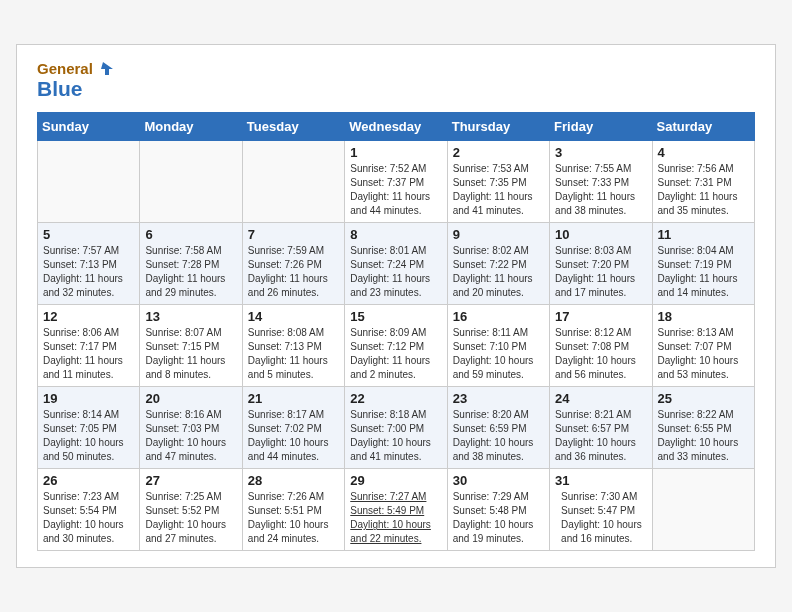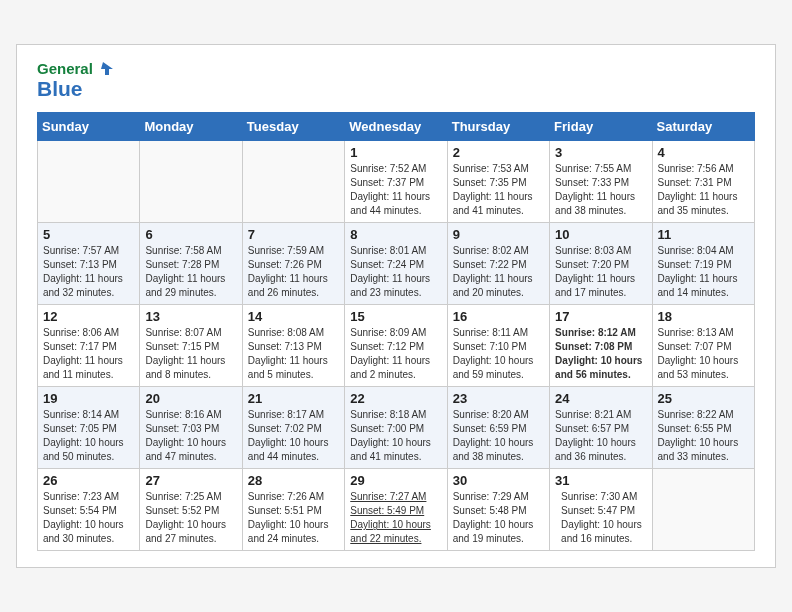--- a/index.html
+++ b/index.html
@@ -88,21 +88,21 @@
     }
   </style>
 </head>
 <body>
 
 <div class="calendar-wrapper">
   <div class="header">
     <div class="logo">
   <div style="display:flex;flex-direction:column;line-height:1.1">
     <div style="display:flex;align-items:center;gap:2px">
-      <span style="font-size:15px;font-weight:bold;color:#15803d">General</span>
+      <span style="font-size:15px;font-weight:bold;color:#a16207">General</span>
       <svg width="18" height="16" viewBox="0 0 18 16">
         <polygon points="8,1 18,8 14,8 14,14 10,14 10,8 6,8" fill="#2e6fba"></polygon>
       </svg>
     </div>
     <span style="font-size:21px;font-weight:bold;color:#2e6fba">Blue</span>
   </div>
 </div>
     <div class="title-block">
       <div class="month-title"></div>
       <div class="location-title"></div>
@@ -237,21 +237,21 @@
           </td>
           <td>
             <span class="day-number">16</span>
             <div class="day-info" style="white-space: pre-line;">Sunrise: 8:11 AM
 Sunset: 7:10 PM
 Daylight: 10 hours
 and 59 minutes.</div>
           </td>
           <td>
             <span class="day-number">17</span>
-            <div class="day-info" style="white-space: pre-line; font-weight: bold;">Sunrise: 8:12 AM
+            <div class="day-info" style="white-space: pre-line;">Sunrise: 8:12 AM
 Sunset: 7:08 PM
 Daylight: 10 hours
 and 56 minutes.</div>
           </td>
           <td>
             <span class="day-number">18</span>
             <div class="day-info" style="white-space: pre-line;">Sunrise: 8:13 AM
 Sunset: 7:07 PM
 Daylight: 10 hours
 and 53 minutes.</div>

